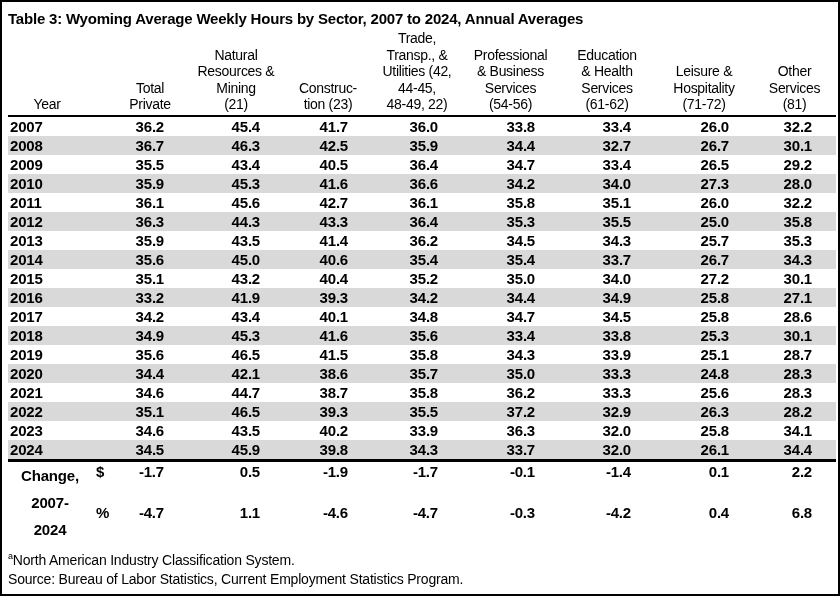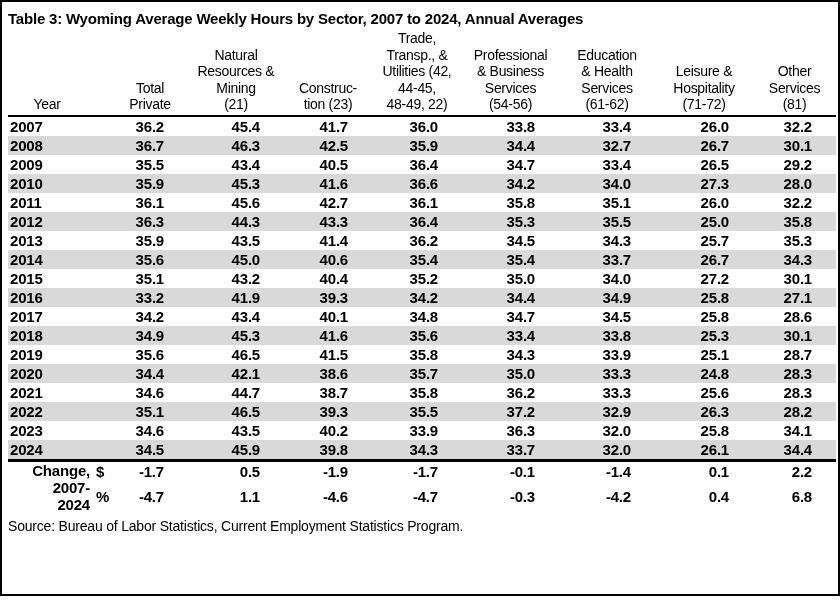--- a/index.html
+++ b/index.html
@@ -18,21 +18,21 @@
     white-space:pre-line; border-bottom:2.5px solid #000; padding:0 0 2px 0;
     font-weight:normal; letter-spacing:-0.3px;
   }
   th.year-th { padding-right:26px; }
   tbody td { height:19px; line-height:19px; padding:0; letter-spacing:-0.2px; }
   td.year { text-align:left; padding-left:2px; }
   td.num  { text-align:right; padding-right:24px; }
   tr.band { background:#d9d9d9;margin-left:33px; }
   tr.change td { vertical-align:top; }
   td.top { border-top:3px solid #000; }
-  td.change-label { white-space:pre-line; text-align:right; padding-left:2px; line-height:17px; }
+  td.change-label { white-space:pre-line; text-align:center; padding-left:2px; line-height:27px; }
   td.unit { text-align:left; padding-left:6px; }
   .footnotes { margin:4px 0 0 6px; font-size:14px; line-height:19.5px; font-weight:normal; letter-spacing:-0.2px; }
   .footnotes sup { font-size:9px; }
 </style>
 </head>
 <body>
 
 <div class="frame">
   <div class="title">Table 3: Wyoming Average Weekly Hours by Sector, 2007 to 2024, Annual Averages</div>
 
@@ -302,15 +302,16 @@
           <td class="num">-4.7</td>
           <td class="num">-0.3</td>
           <td class="num">-4.2</td>
           <td class="num">0.4</td>
           <td class="num">6.8</td>
         </tr>
       </tbody>
   </table>
 
   <div class="footnotes">
+    <div><sup>a</sup><span>North American Industry Classification System.</span></div>
     <div>Source: Bureau of Labor Statistics, Current Employment Statistics Program.</div>
   </div>
 </div>
 
 </body></html>

